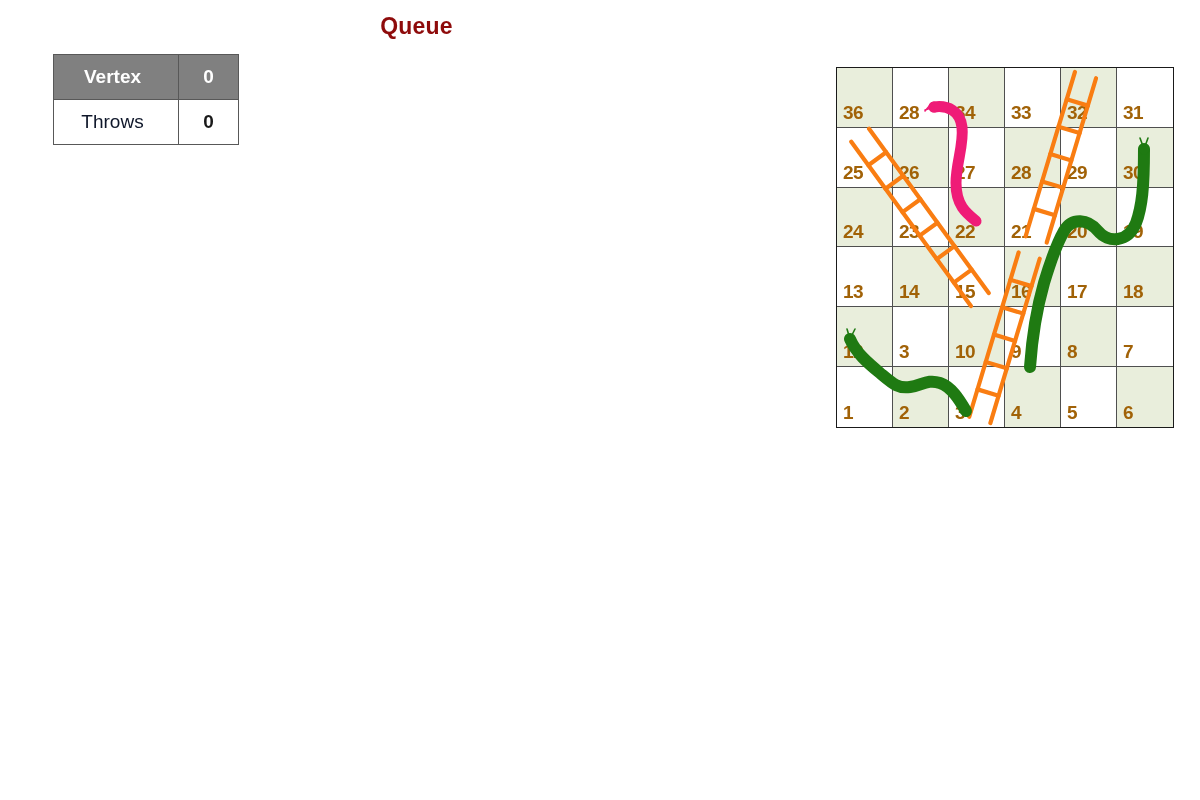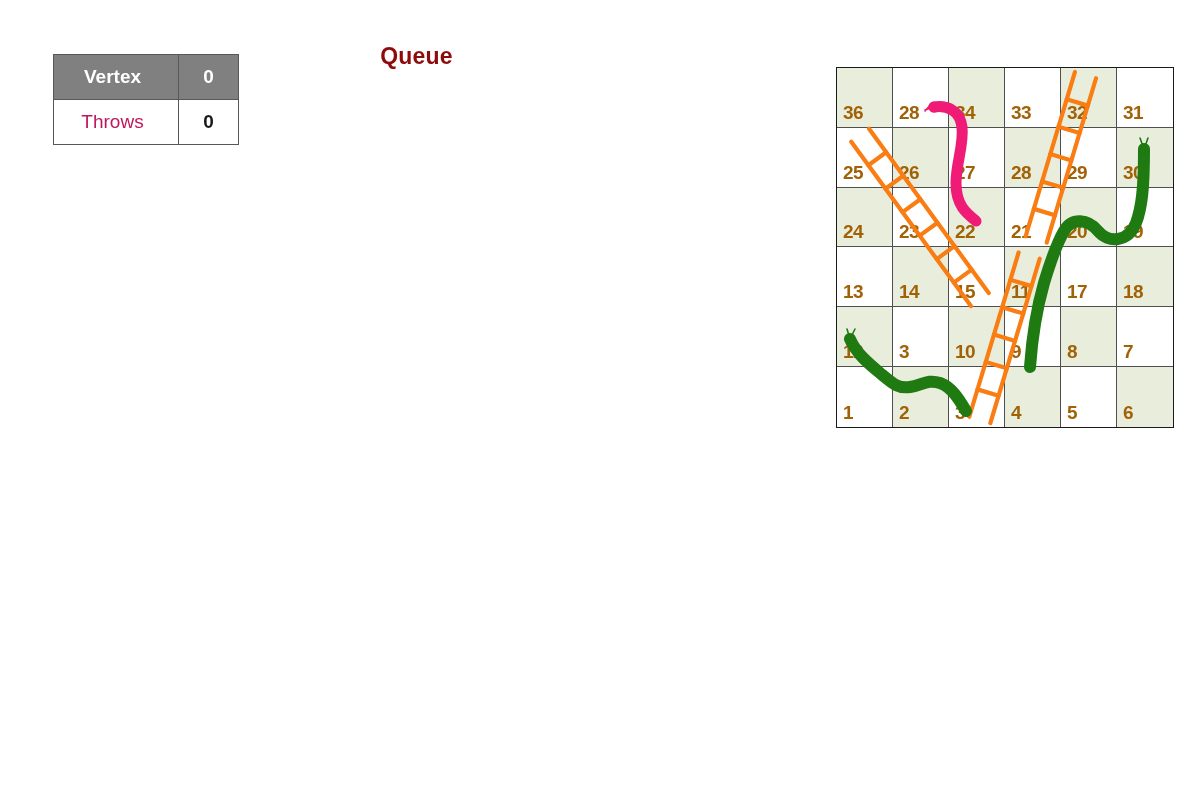--- a/index.html
+++ b/index.html
@@ -22,21 +22,20 @@
     left: 0;
     top: 0;
     width: 833px;
     text-align: center;
     font-size: 23px;
     font-weight: bold;
     color: #8e0b0b;
     letter-spacing: 0.2px;
     line-height: 26px;
     padding-top: 13px;
-    margin-top: 30px;
   }
 
   
   #status-table {
     position: absolute;
     left: 53px;
     top: 54px;
     border-collapse: collapse;
     table-layout: fixed;
   }
@@ -56,21 +55,21 @@
     text-align: center;
     font-weight: bold;
   }
   .row-vertex td {
     background: #808080;
     color: #ffffff;
     font-weight: bold;
   }
   .row-throws td {
     background: #ffffff;
-    color: #be185d;
+    color: #0f172a;
   }
   .row-throws .st-label { font-weight: normal; }
   .row-throws .st-value { color: #1a1a1a; font-weight: bold; }
 
   
   #board-wrap {
     position: absolute;
     left: 836px;
     top: 67px;
     width: 338px;
@@ -188,21 +187,21 @@
       <div class="cell">
         <span class="cell-num">13</span>
       </div>
       <div class="cell shaded">
         <span class="cell-num">14</span>
       </div>
       <div class="cell">
         <span class="cell-num">15</span>
       </div>
       <div class="cell shaded">
-        <span class="cell-num">11</span>
+        <span class="cell-num">16</span>
       </div>
       <div class="cell">
         <span class="cell-num">17</span>
       </div>
       <div class="cell shaded last-col">
         <span class="cell-num">18</span>
       </div>
       <div class="cell shaded">
         <span class="cell-num">12</span>
       </div>

